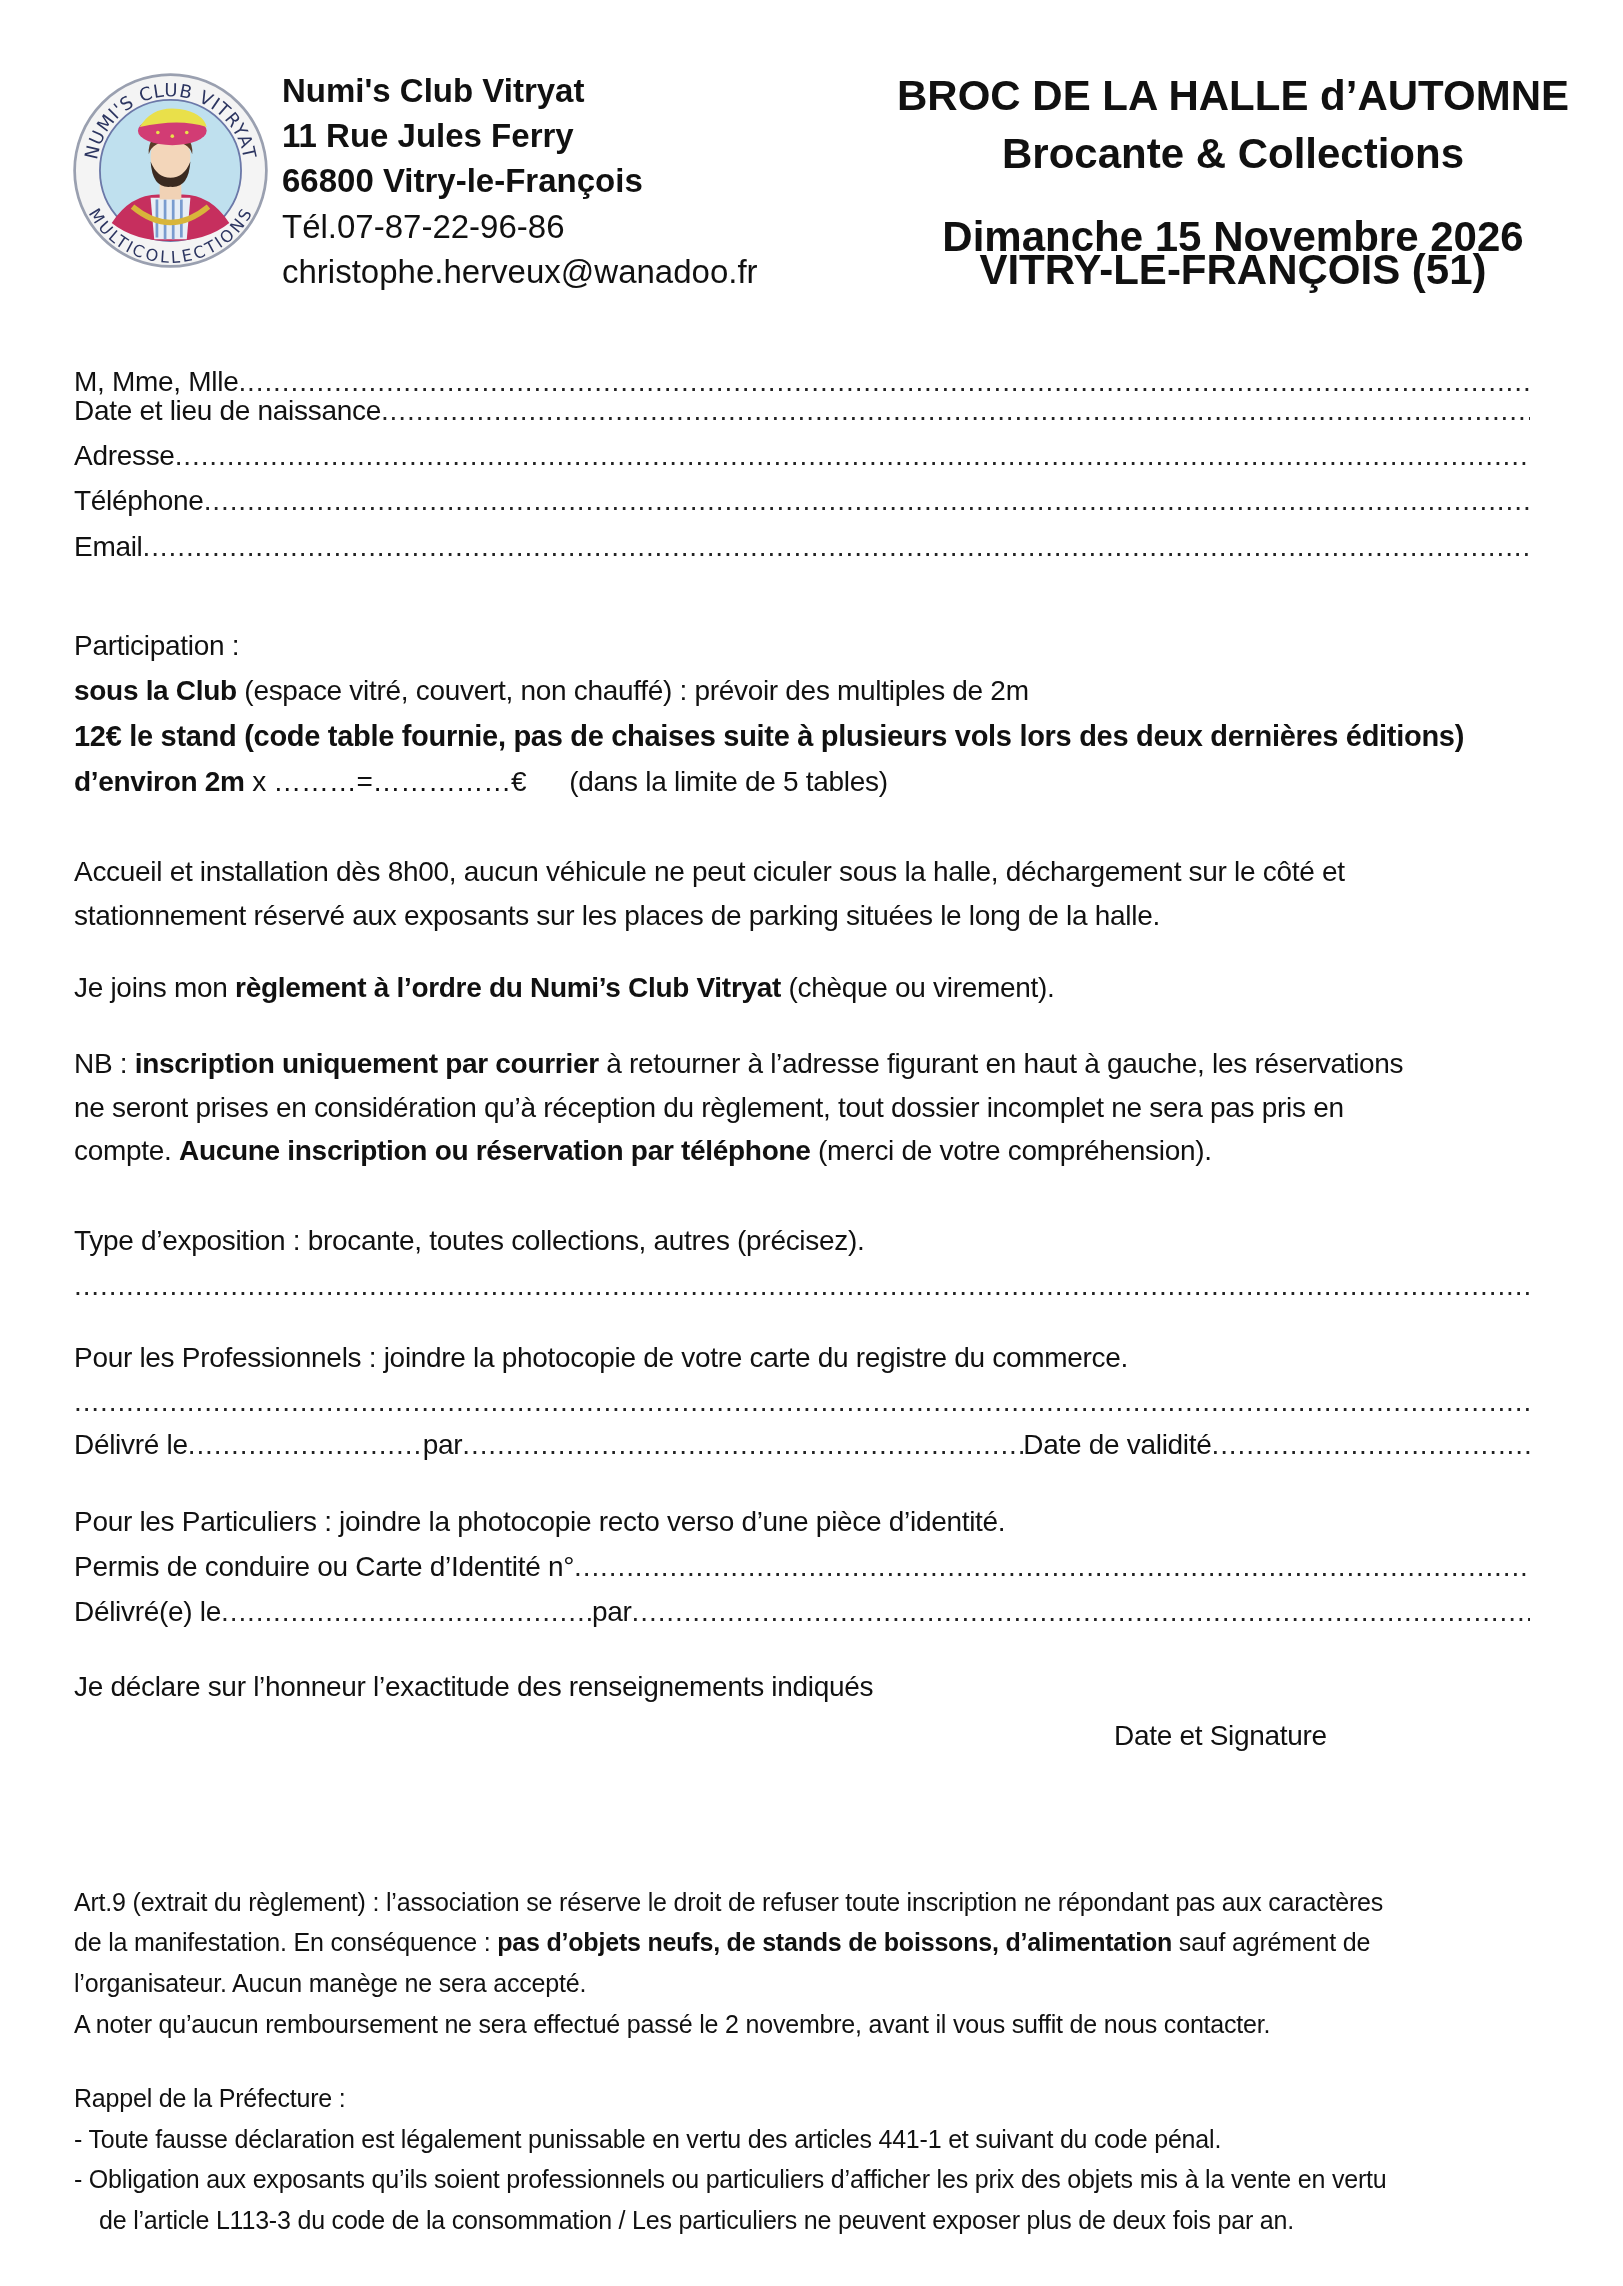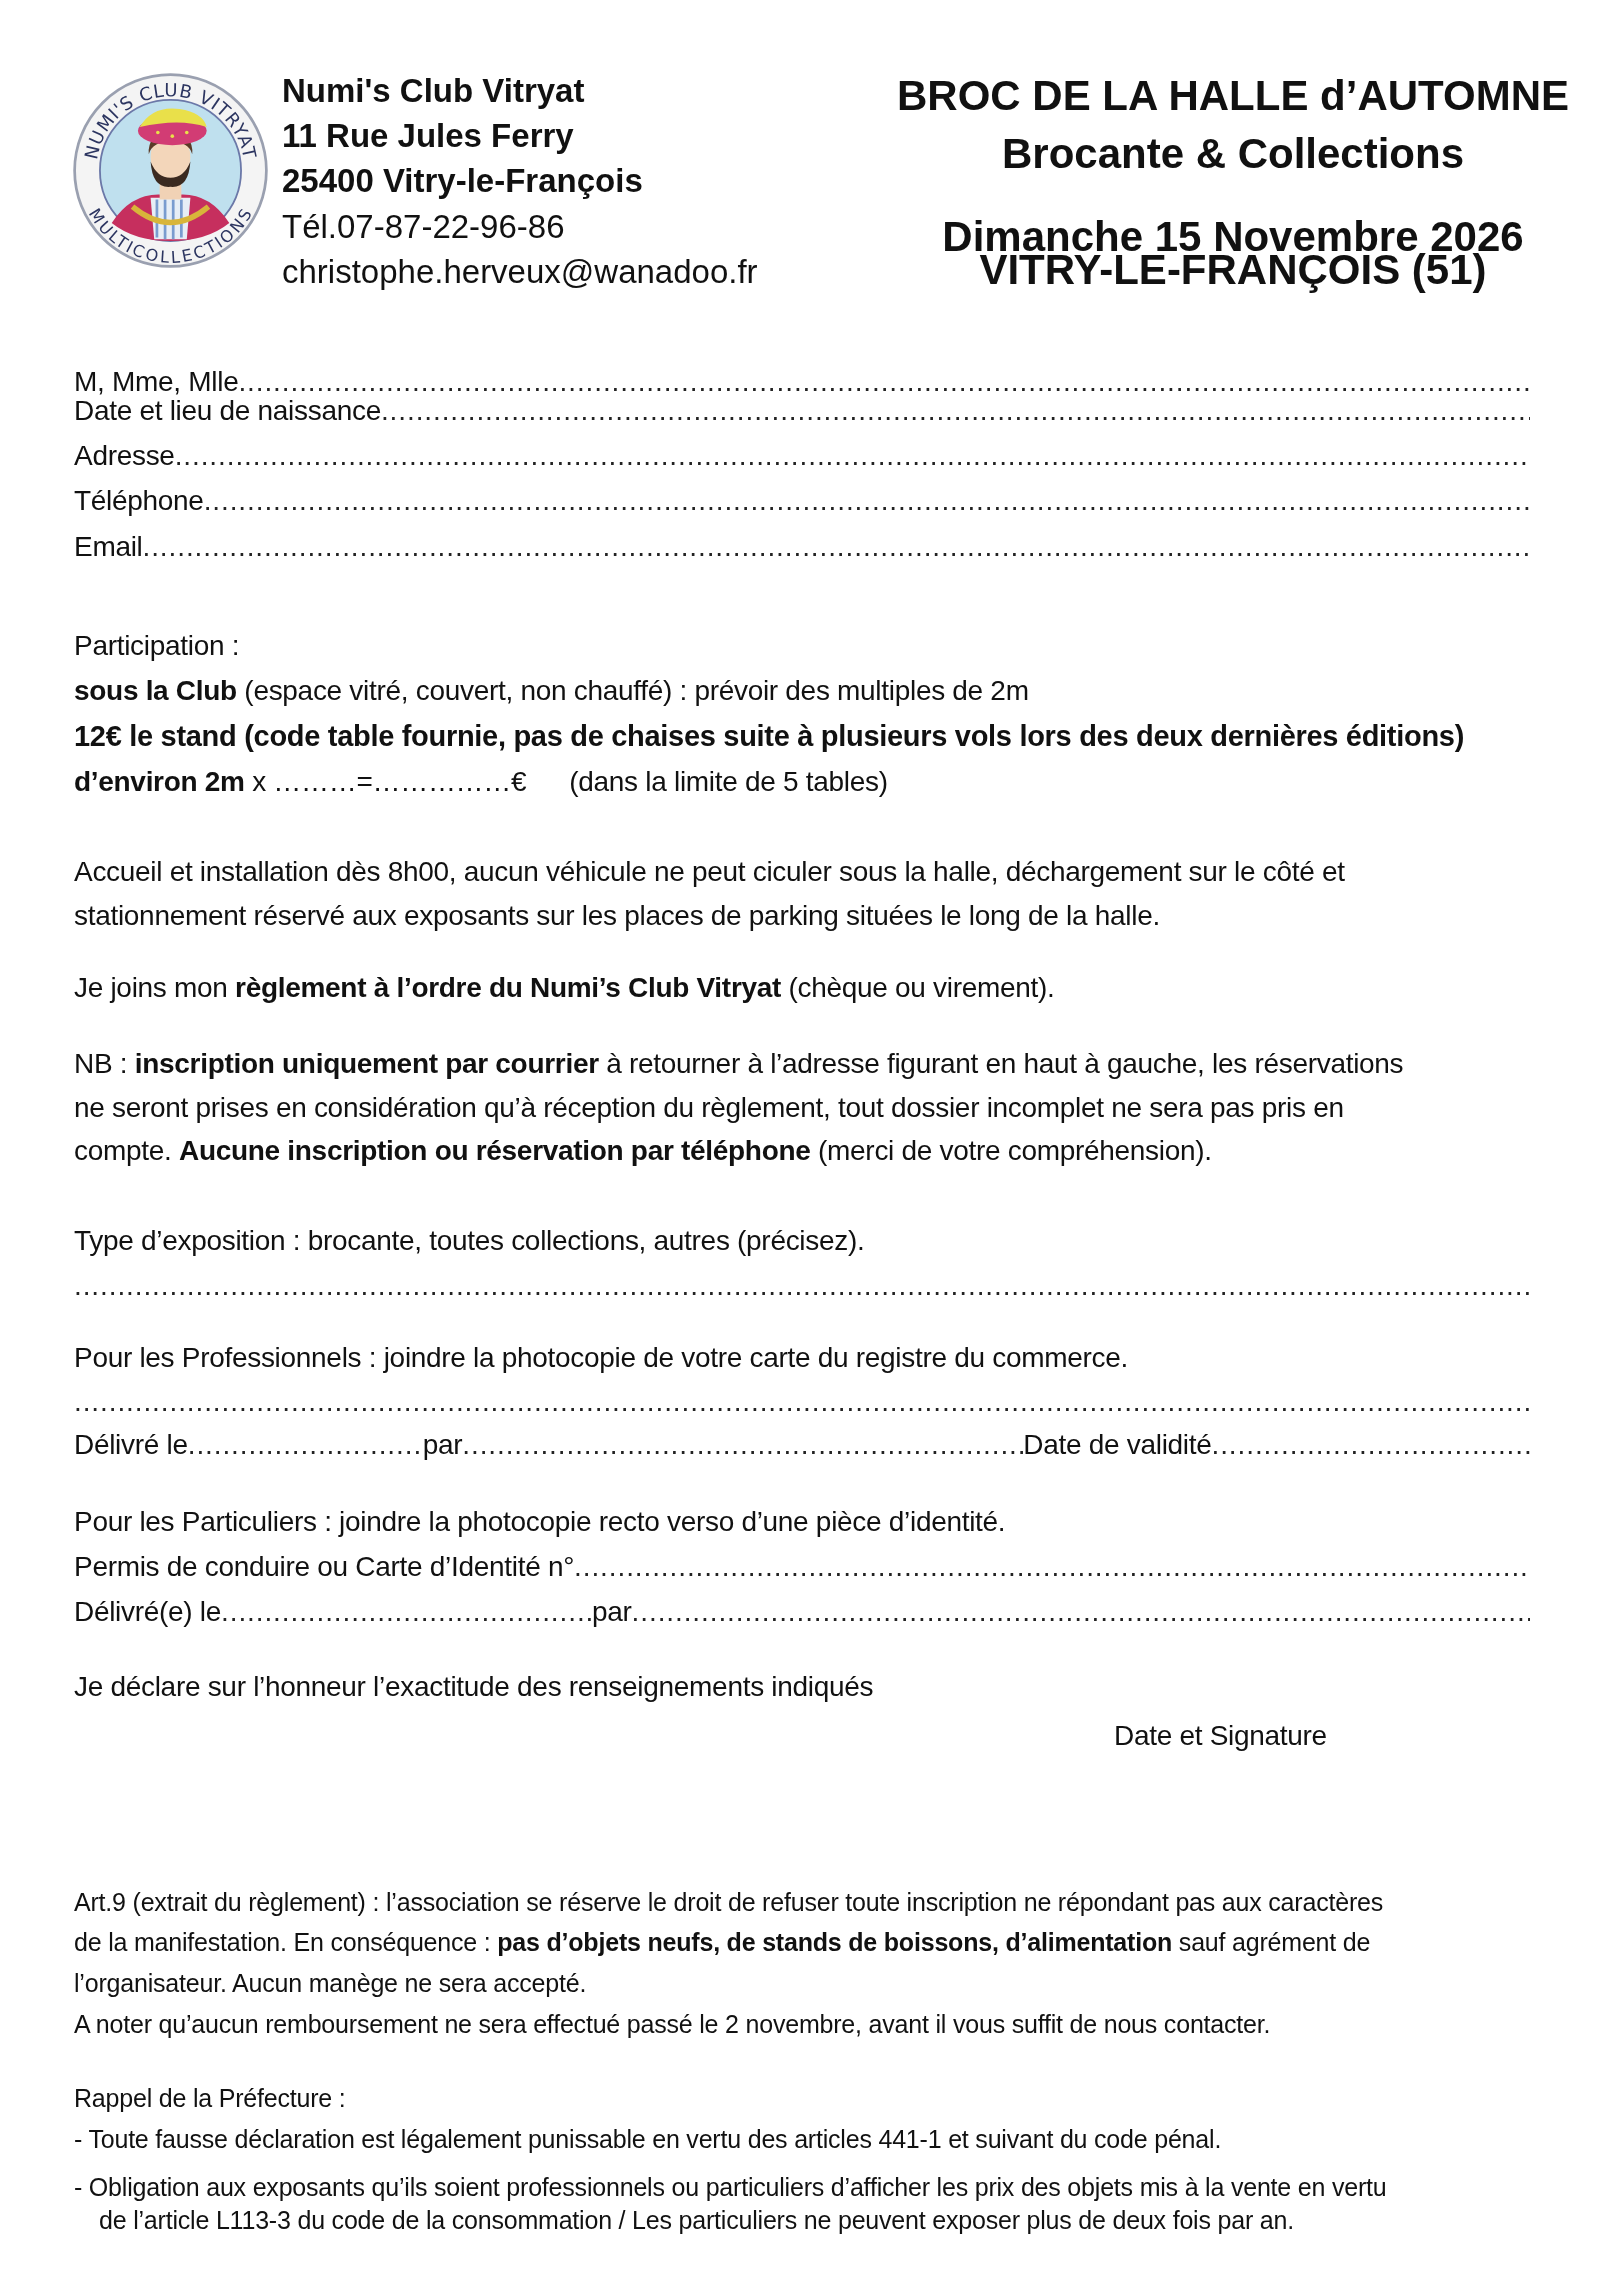--- a/index.html
+++ b/index.html
@@ -50,21 +50,21 @@
       <textPath href="#topArc" startOffset="50%" text-anchor="middle">NUMI'S CLUB VITRYAT</textPath>
     </text>
     <text font-size="18" fill="#2c3560" font-family="DejaVu Sans, sans-serif" letter-spacing="1" dy="14">
       <textPath href="#botArc" startOffset="50%" text-anchor="middle">MULTICOLLECTIONS</textPath>
     </text>
   </svg>
 </div>
 
 <div class="abs org b" style="top:68px;">Numi's Club Vitryat</div>
 <div class="abs org b" style="top:113px;">11 Rue Jules Ferry</div>
-<div class="abs org b" style="top:158px;">25400 Vitry-le-François</div>
+<div class="abs org b" style="top:158px;">66800 Vitry-le-François</div>
 <div class="abs org" style="top:204px;">Tél.07-87-22-96-86</div>
 <div class="abs org" style="top:249px;">christophe.herveux@wanadoo.fr</div>
 
 <div class="abs title" style="top:67px;">BROC DE LA HALLE d’AUTOMNE</div>
 <div class="abs title" style="top:125px;">Brocante &amp; Collections</div>
 <div class="abs title" style="top:183px;margin-top:25px;">Dimanche 15 Novembre 2026</div>
 <div class="abs title" style="top:241px;">VITRY-LE-FRANÇOIS (51)</div>
 
 <div class="abs line field" style="top:344px;margin-top:16px;">
   <span class="lbl">M, Mme, Mlle</span>
@@ -148,15 +148,15 @@
 
 <div class="abs line small" style="top:1882px;">Art.9 (extrait du règlement) : l’association se réserve le droit de refuser toute inscription ne répondant pas aux caractères</div>
 <div class="abs line small" style="top:1922px;">
   <span>de la manifestation. En conséquence : </span><b>pas d’objets neufs, de stands de boissons, d’alimentation</b><span> sauf agrément de</span>
 </div>
 <div class="abs line small" style="top:1963px;">l’organisateur. Aucun manège ne sera accepté.</div>
 <div class="abs line small" style="top:2004px;">A noter qu’aucun remboursement ne sera effectué passé le 2 novembre, avant il vous suffit de nous contacter.</div>
 
 <div class="abs line small" style="top:2078px;">Rappel de la Préfecture :</div>
 <div class="abs line small" style="top:2119px;">- Toute fausse déclaration est légalement punissable en vertu des articles 441-1 et suivant du code pénal.</div>
-<div class="abs line small" style="top:2159px;margin-top:8px;">- Obligation aux exposants qu’ils soient professionnels ou particuliers d’afficher les prix des objets mis à la vente en vertu</div>
+<div class="abs line small" style="top:2159px;">- Obligation aux exposants qu’ils soient professionnels ou particuliers d’afficher les prix des objets mis à la vente en vertu</div>
 <div class="abs line small" style="top:2200px;margin-left:25px;">de l’article L113-3 du code de la consommation / Les particuliers ne peuvent exposer plus de deux fois par an.</div>
 
 
 </body></html>

